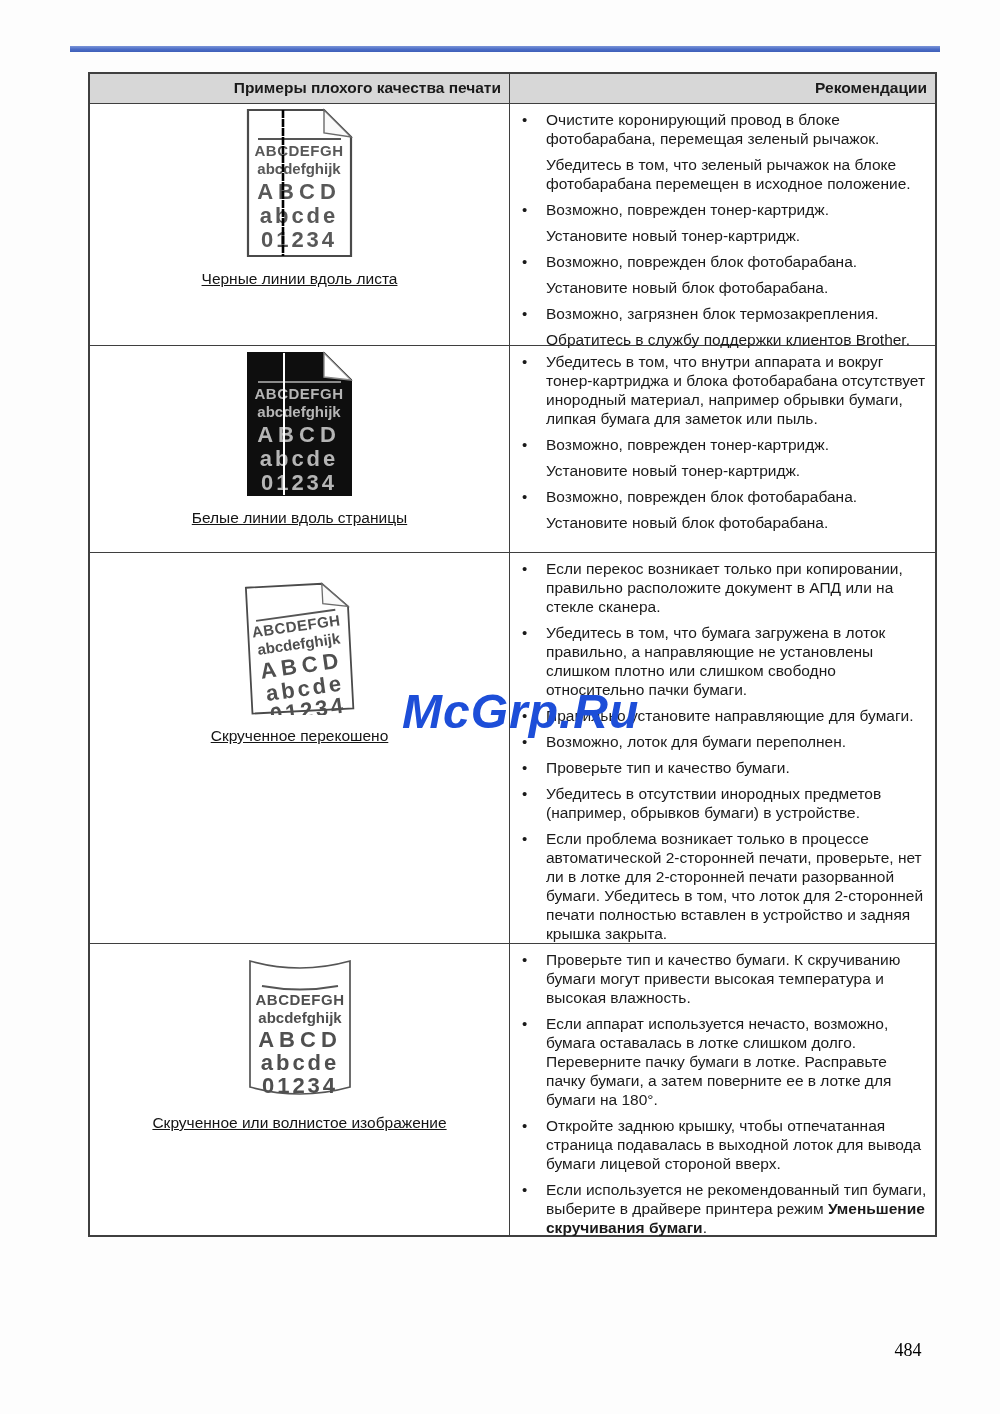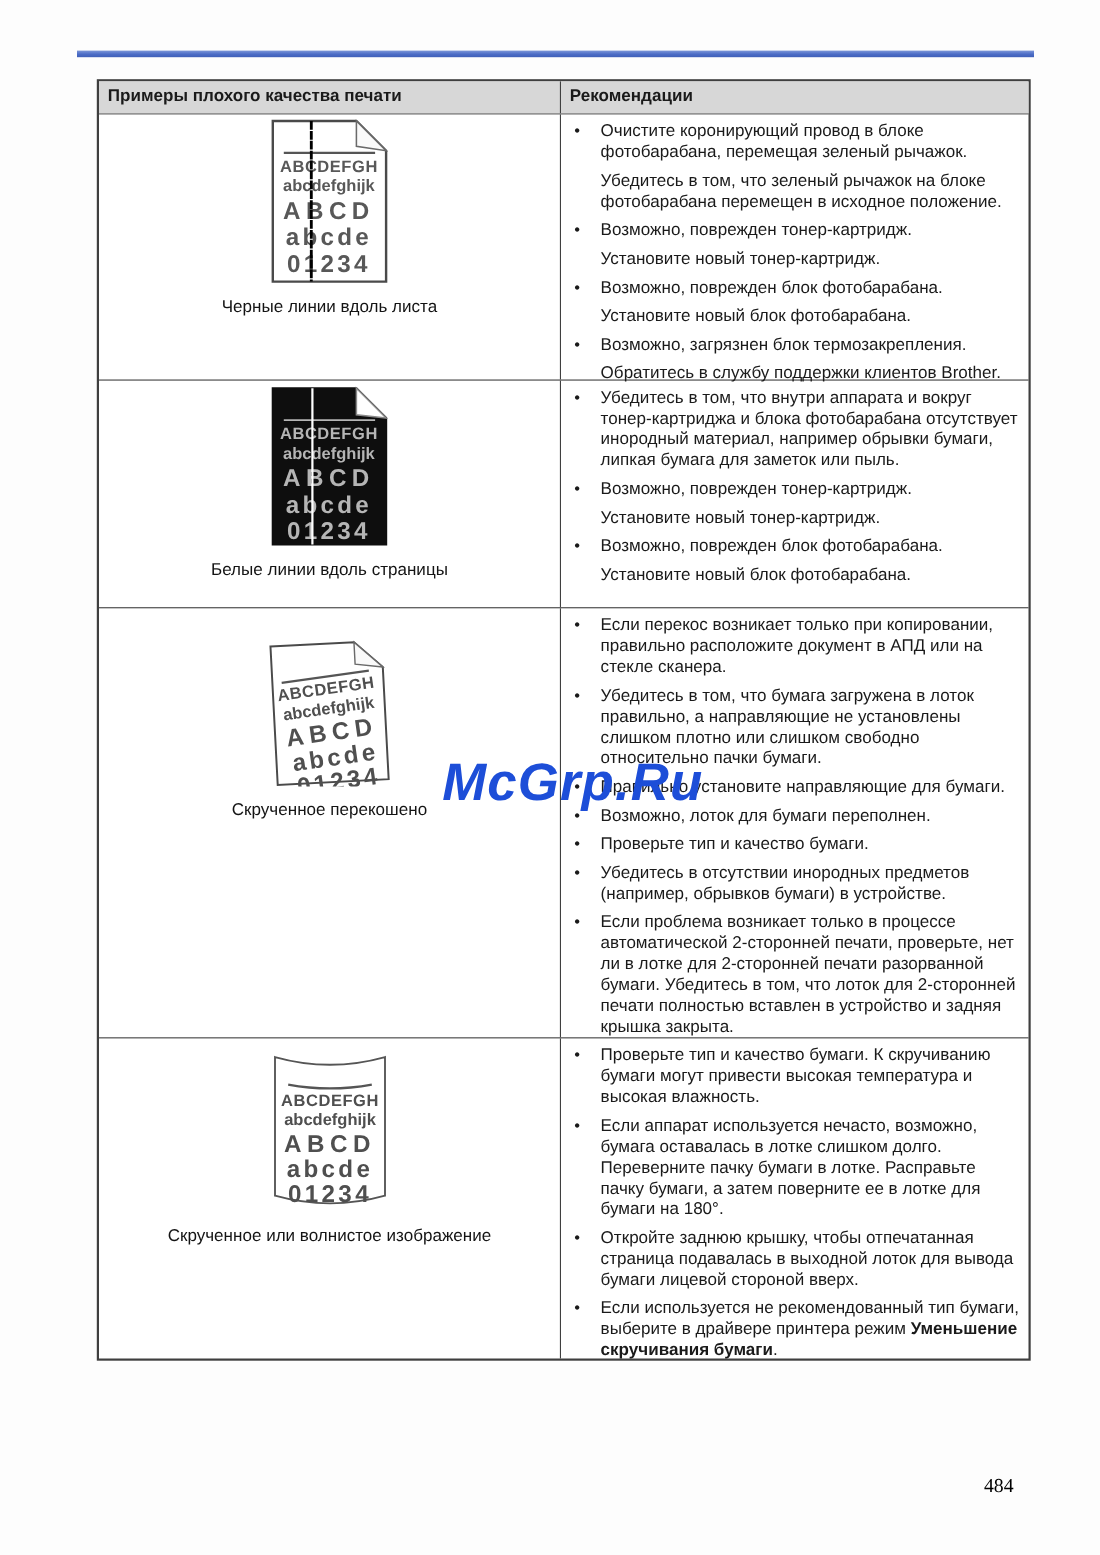--- a/index.html
+++ b/index.html
@@ -22,27 +22,27 @@
     box-sizing:border-box;
     background:#fff;
   }
   .t-row{display:flex;box-sizing:border-box;border-top:1px solid #3f3f3f;}
   .t-row:first-child{border-top:none;}
   .cell{box-sizing:border-box;}
   .cell.left{width:420px;flex:none;border-right:1px solid #3f3f3f;}
   .cell.right{flex:1;padding:6px 8px 0 9px;}
   .t-header{height:29px;}
   .t-header .cell{background:#d7d7d7;font-weight:bold;font-size:15.5px;
-    padding:5px 8px 0 8px;}
+    padding:5px 8px 0 8px;text-align:right;}
   .row-1{height:242px;}
   .row-2{height:207px;}
   .row-3{height:391px;}
   .row-4{height:292px;}
   .fig-wrap{text-align:center;}
-  .caption{font-size:15.5px;color:#141414;text-align:center;line-height:19px;margin-top:7px;}
+  .caption{font-size:15.5px;color:#141414;text-align:center;line-height:19px;margin-top:7px;text-decoration:underline;}
   .subcaption{font-size:15.5px;color:#141414;text-align:center;line-height:19px;
     margin:9px auto 0;max-width:398px;}
   .rec-item{display:flex;align-items:flex-start;}
   .bullet{flex:none;width:24px;padding-left:3px;font-size:15px;line-height:19px;color:#1a1a1a;}
   .rec-body{flex:1;}
   .rec-par{margin:0 0 7px;font-size:15.5px;line-height:19px;color:#1a1a1a;}
   .watermark{
     position:absolute;left:402px;top:684px;
     font-size:48px;font-style:italic;font-weight:bold;
     letter-spacing:1px;color:#1d4ed8;white-space:nowrap;z-index:5;

